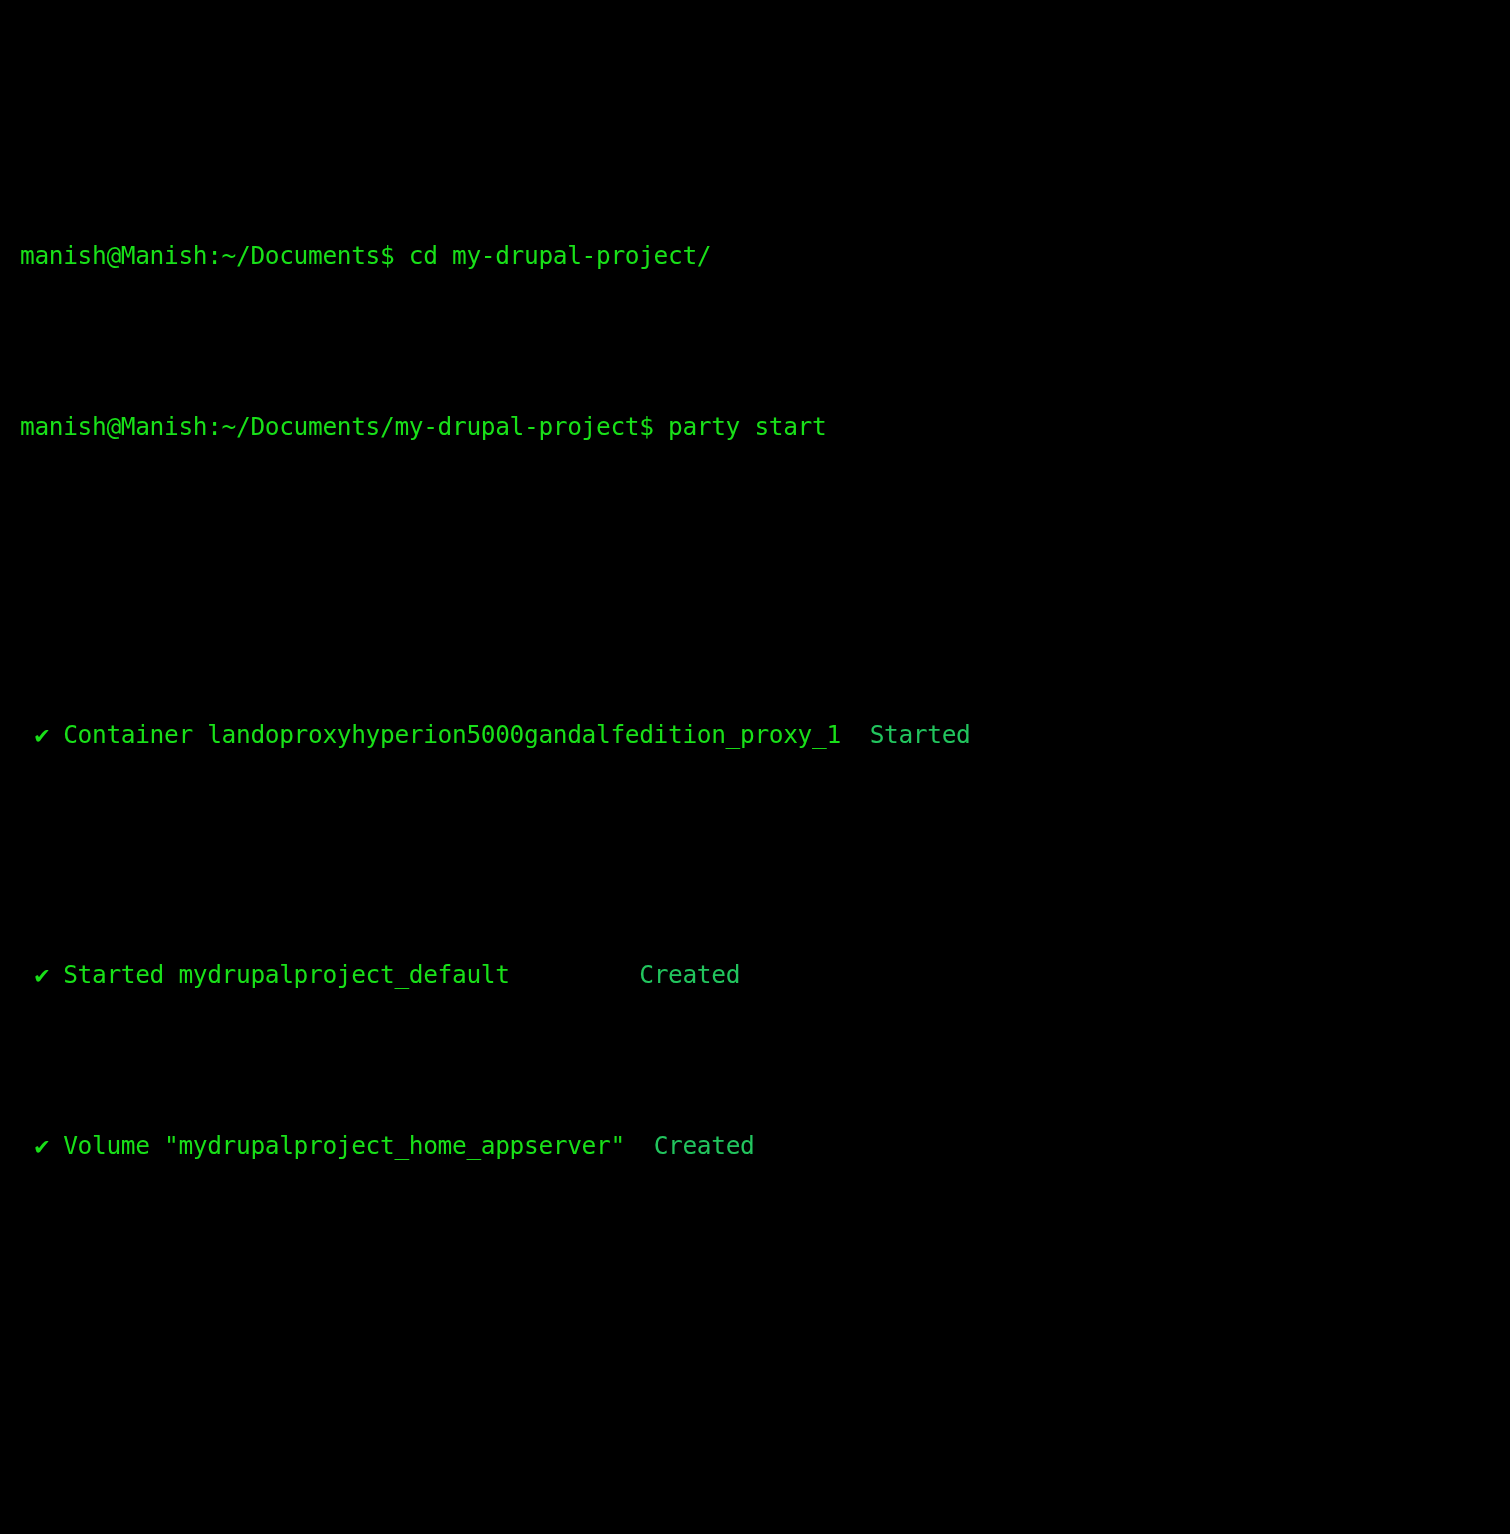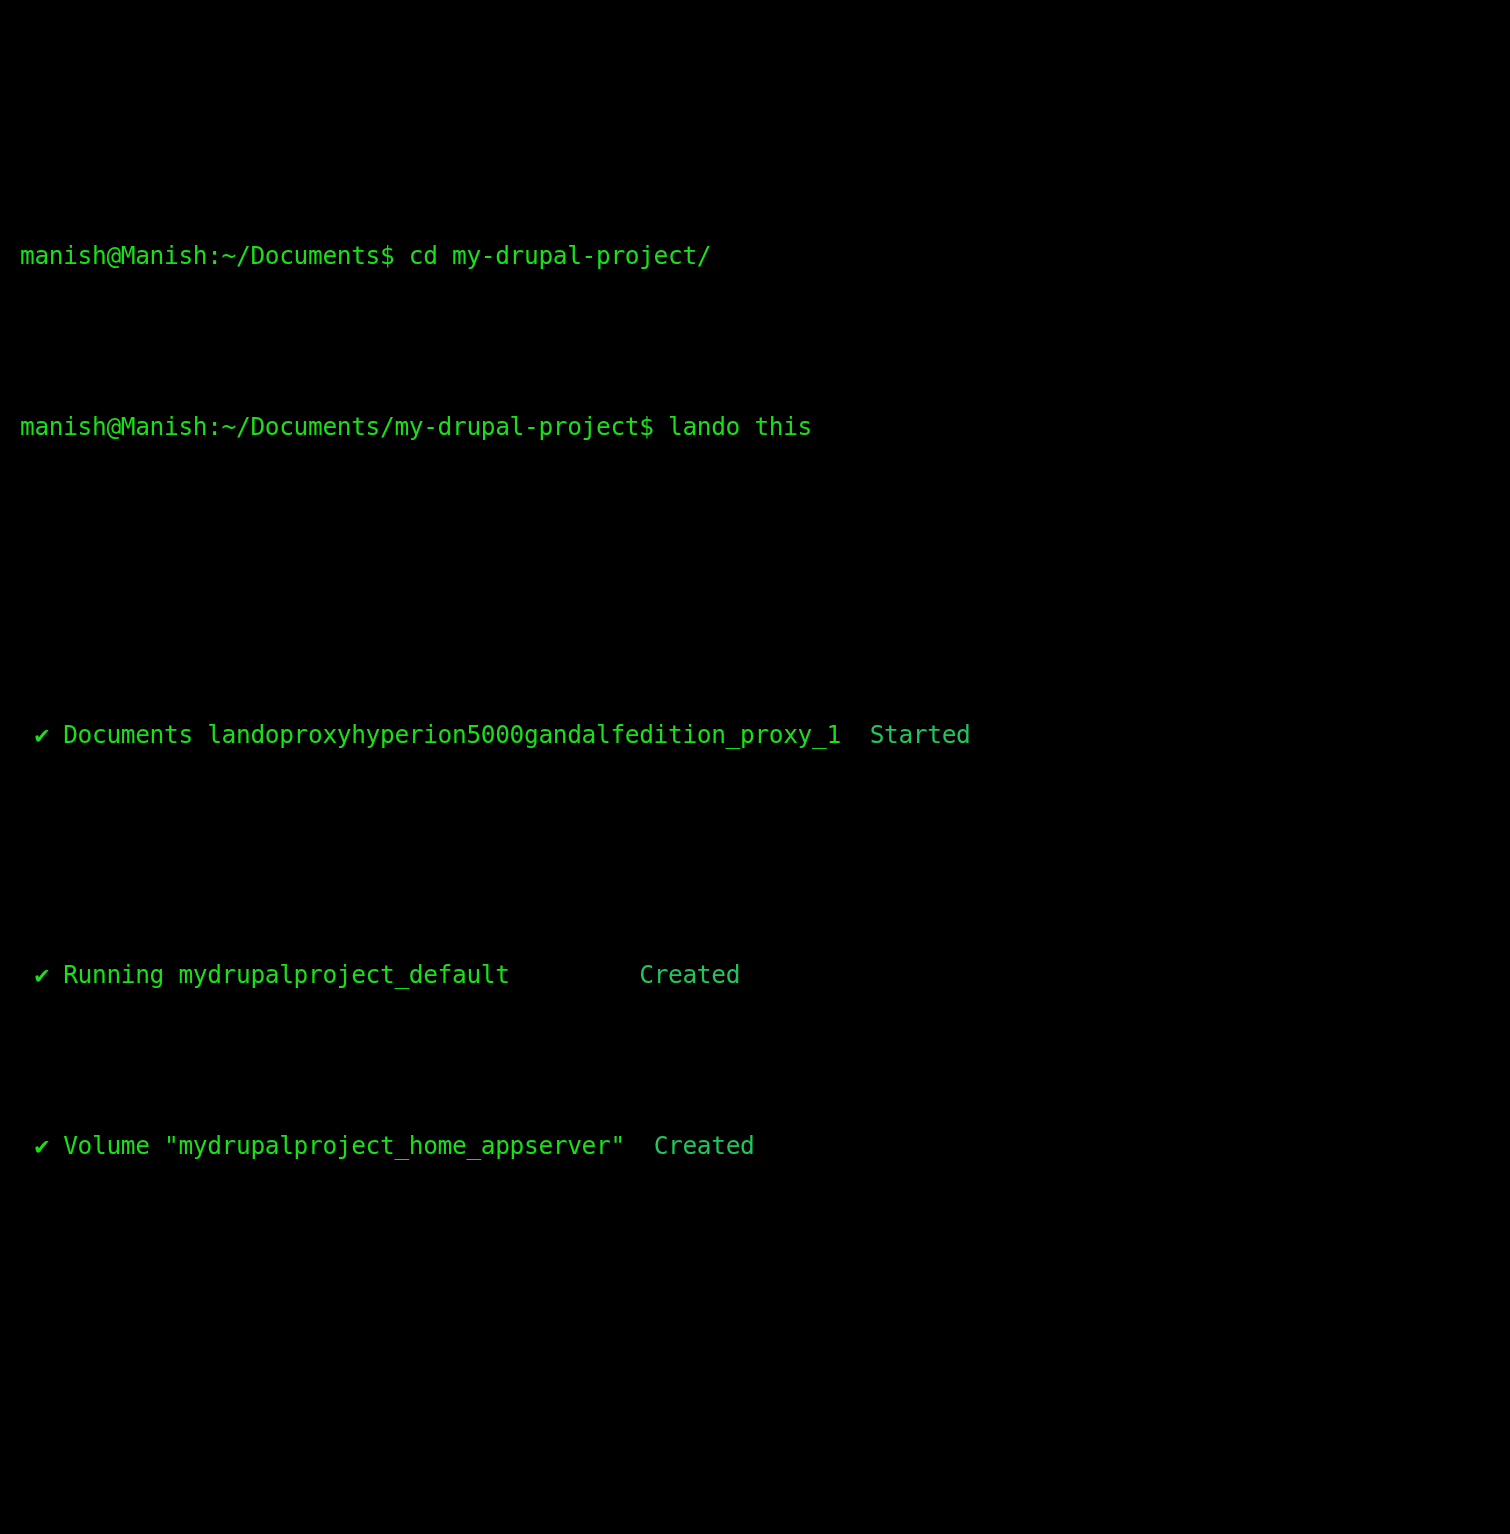--- a/index.html
+++ b/index.html
@@ -47,33 +47,33 @@
 <body>
 
 <div id="terminal">
 
   <div class="line pad-top"></div>
 
   
   <div class="line"><span class="c-green-bright">manish@Manish:~/Documents$ </span><span class="c-green-bright">cd my-drupal-project/</span></div>
 
   
-  <div class="line"><span class="c-green-bright">manish@Manish:~/Documents/my-drupal-project$ </span><span class="c-green-bright">lando this</span></div>
+  <div class="line"><span class="c-green-bright">manish@Manish:~/Documents/my-drupal-project$ </span><span class="c-green-bright">party start</span></div>
 
   
 
   
 
   
-  <div class="line"><span class="c-green-bright"> ✔ </span><span class="c-green-bright">Documents landoproxyhyperion5000gandalfedition_proxy_1</span><span class="c-green">  Started</span></div>
+  <div class="line"><span class="c-green-bright"> ✔ </span><span class="c-green-bright">Container landoproxyhyperion5000gandalfedition_proxy_1</span><span class="c-green">  Started</span></div>
 
   
 
   
-  <div class="line"><span class="c-green-bright"> ✔ </span><span class="c-green-bright">Running mydrupalproject_default</span><span>         </span><span class="c-green">Created</span></div>
+  <div class="line"><span class="c-green-bright"> ✔ </span><span class="c-green-bright">Started mydrupalproject_default</span><span>         </span><span class="c-green">Created</span></div>
 
   
   <div class="line"><span class="c-green-bright"> ✔ </span><span class="c-green-bright">Volume "mydrupalproject_home_appserver"</span><span>  </span><span class="c-green">Created</span></div>
 
   
   
 
   
   
 

